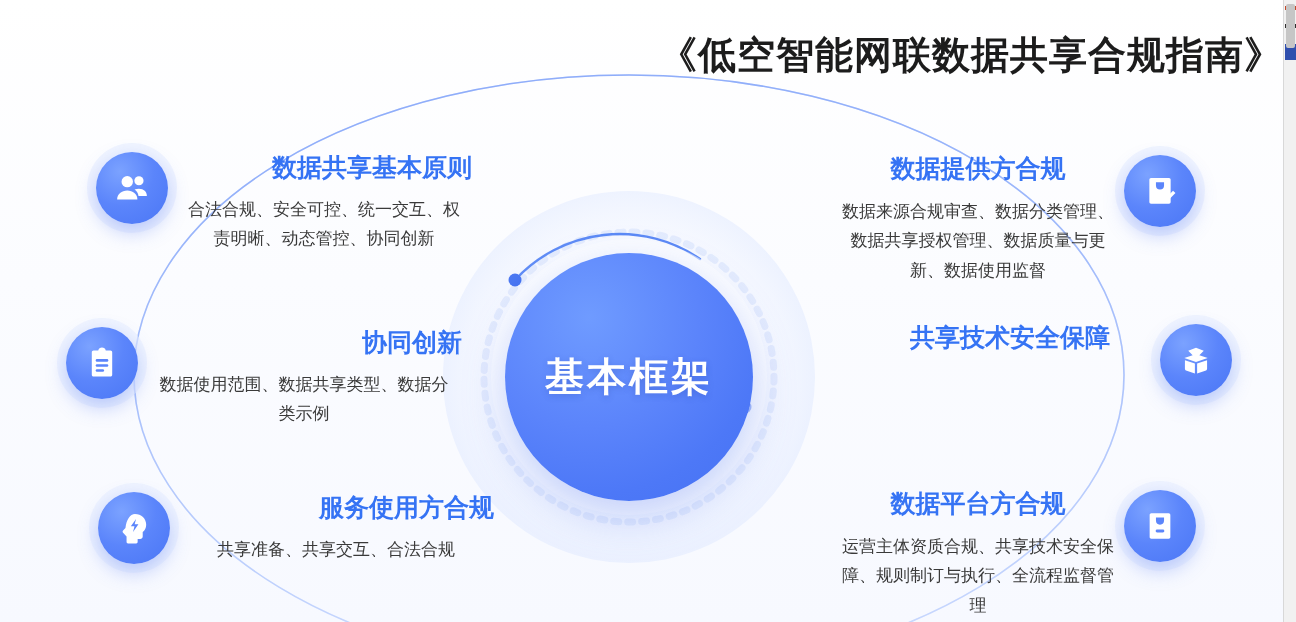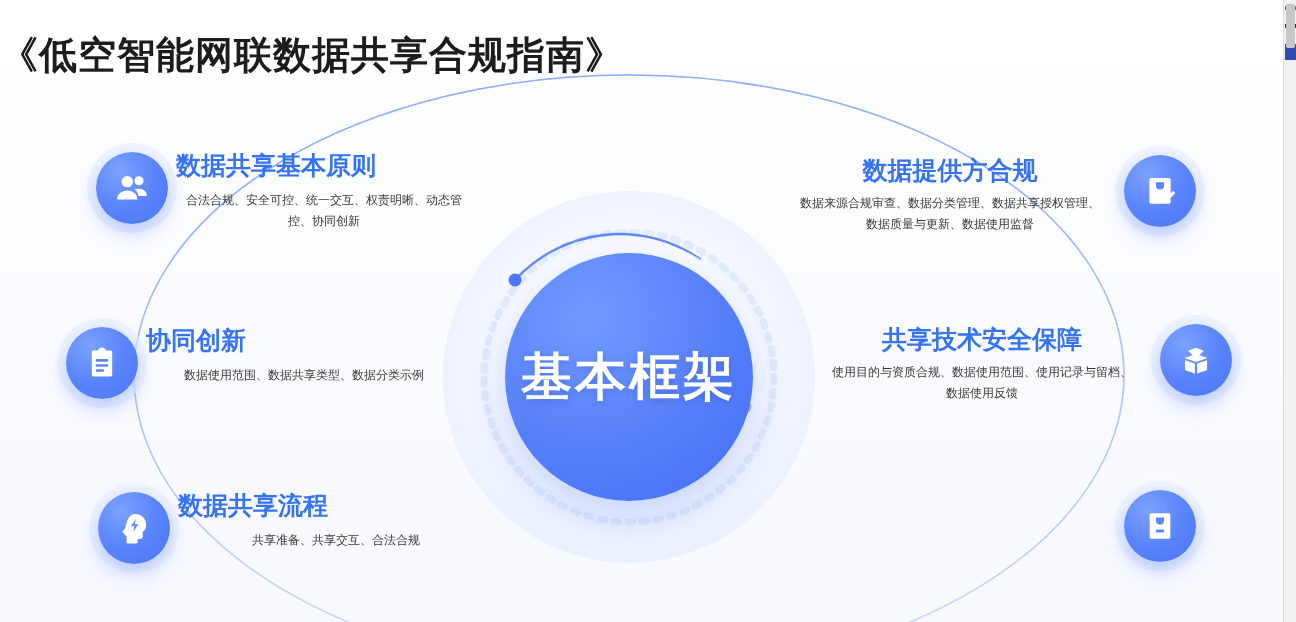--- a/index.html
+++ b/index.html
@@ -56,21 +56,21 @@
     z-index: 1;
     pointer-events: none;
   }
 
   
   .title {
     position: absolute;
     top: 30px;
     left: 0;
     width: 1283px;
-    text-align: left;
+    text-align: right;
     font-size: 38px;
     font-weight: 700;
     letter-spacing: 1px;
     color: #1c1c1c;
     z-index: 12;
   }
 
   
   .core {
     position: absolute;
@@ -82,54 +82,54 @@
     background: radial-gradient(circle at 34% 26%, #6f9bff 0%, #5b84fb 45%, #4d78f7 72%, #4571f2 100%);
     box-shadow: 0 16px 44px rgba(70, 112, 240, 0.32),
                 0 0 0 14px rgba(255, 255, 255, 0.55);
     display: flex;
     align-items: center;
     justify-content: center;
     z-index: 10;
   }
   .core-label {
     color: #ffffff;
-    font-size: 51px;
+    font-size: 39px;
     font-weight: 700;
     letter-spacing: 3px;
     text-shadow: 0 2px 6px rgba(40, 70, 170, 0.30);
   }
 
   
   .item {
     position: absolute;
     z-index: 12;
   }
   .item-body {
     position: absolute;
     top: 0;
   }
   .item.left .item-body  { left: 80px;  text-align: center; }
-  .item.right .item-body { right: 96px; text-align: center; }
+  .item.right .item-body { right: 68px; text-align: center; font-family: Liberation Mono, monospace; }
 
   .item-title {
     font-size: 25px;
     font-weight: 700;
     color: #3573f4;
     line-height: 1.25;
     margin: 0 0 7px 0;
     white-space: nowrap;
   }
-  .item.left  .item-title { text-align: left; font-family: Liberation Mono, monospace; }
+  .item.left  .item-title { text-align: right; }
   .item.right .item-title { text-align: center; }
 
   .item-desc {
-    font-size: 12px;
+    font-size: 17px;
     color: #3a3a3a;
     line-height: 1.72;
-    margin: 0;
+    margin: 12px;
   }
 
   
   .icon-bubble {
     position: absolute;
     top: 0;
     width: 72px;
     height: 72px;
     border-radius: 50%;
     background: radial-gradient(circle at 33% 27%, #7ba2ff 0%, #5b85fb 48%, #4a76f5 100%);
@@ -218,21 +218,21 @@
   </div>
 
   <div class="item left" style="left:98px; top:492px; width:400px;">
     <div class="icon-bubble">
       <svg width="38" height="38" viewBox="0 0 24 24" fill="#ffffff" aria-hidden="true">
         <path d="M12.6 3.2c4 0 7.1 2.9 7.1 6.7 0 2.1-.9 3.6-2.2 4.7v2.8c0 .9-.7 1.6-1.6 1.6h-1.6v1.9c0 .5-.4.9-.9.9H8.2c-.5 0-.9-.4-.9-.9v-3.5l-2.2-2.4c-.4-.4-.4-1 0-1.4l1.5-1.6C7.2 6.9 9.5 3.2 12.6 3.2z"></path>
         <path d="M13.3 6.3l-3.3 4.6h2.3l-.9 3.6 3.4-4.8h-2.4z" fill="#5b85fb"></path>
       </svg>
     </div>
     <div class="item-body" style="width:316px;">
-      <p class="item-title">数据共享流程</p>
+      <p class="item-title">服务使用方合规</p>
       <p class="item-desc">共享准备、共享交互、合法合规</p>
     </div>
   </div>
 
   <div class="item right" style="right:100px; top:155px; width:412px;">
     <div class="icon-bubble">
       <svg width="36" height="36" viewBox="0 0 24 24" fill="#ffffff" aria-hidden="true">
         <path d="M6 3.4h12c.6 0 1.1.5 1.1 1.1v14.9c0 .6-.5 1.1-1.1 1.1H6c-.6 0-1.1-.5-1.1-1.1V4.5c0-.6.5-1.1 1.1-1.1z"></path>
         <path d="M9.3 6.2h5.4v2.1a2.7 2.7 0 0 1-5.4 0z" fill="#5b85fb"></path>
         <path d="M22.3 13.4l-1.6-1.6-4.5 4.5-2-2-1.6 1.6 3.6 3.6z"></path>
@@ -247,33 +247,34 @@
   <div class="item right" style="right:64px; top:324px; width:420px;">
     <div class="icon-bubble">
       <svg width="38" height="38" viewBox="0 0 24 24" fill="#ffffff" aria-hidden="true">
         <path d="M12 4.3 7.1 6.1 9.9 9 4.6 10.8 12 13.2l7.4-2.4L14.1 9l2.8-2.9z"></path>
         <path d="M5 12.1v5.4c0 .5.3.9.7 1.1l5.6 2v-6.4z"></path>
         <path d="M19 12.1v5.4c0 .5-.3.9-.7 1.1l-5.6 2v-6.4z"></path>
       </svg>
     </div>
     <div class="item-body" style="width:308px;">
       <p class="item-title">共享技术安全保障</p>
-      <p class="item-desc">使用目的与资质合规、数据使用范围、使用记录与留档、数据使用反馈</p>
     </div>
   </div>
 
   <div class="item right" style="right:100px; top:490px; width:412px;">
     <div class="icon-bubble">
       <svg width="36" height="36" viewBox="0 0 24 24" fill="#ffffff" aria-hidden="true">
         <path d="M6.2 3.5h11.6c.6 0 1.1.5 1.1 1.1v14.8c0 .6-.5 1.1-1.1 1.1H6.2c-.6 0-1.1-.5-1.1-1.1V4.6c0-.6.5-1.1 1.1-1.1z"></path>
         <path d="M9.3 6.3h5.4v2.1a2.7 2.7 0 0 1-5.4 0z" fill="#5b85fb"></path>
         <rect x="9.1" y="14.4" width="5.8" height="1.9" rx="0.95" fill="#5b85fb"></rect>
       </svg>
     </div>
     <div class="item-body" style="width:300px;">
+      <p class="item-title">数据平台方合规</p>
+      <p class="item-desc">运营主体资质合规、共享技术安全保障、规则制订与执行、全流程监督管理</p>
     </div>
   </div>
 
   <div class="scrollbar-track">
     <div class="scrollbar-mark" style="top:6px; background:#c44a2a;"></div>
     <div class="scrollbar-mark" style="top:24px; background:#2f2f2f;"></div>
     <div class="scrollbar-mark" style="top:44px; height:16px; background:#2f4fae;"></div>
     <div class="scrollbar-thumb"></div>
   </div>
 

